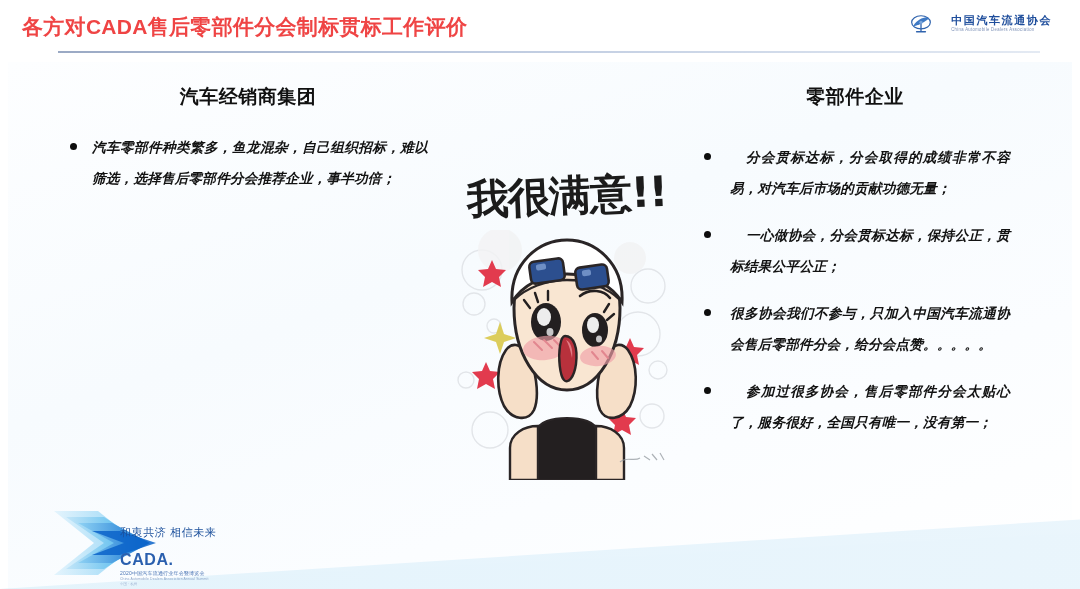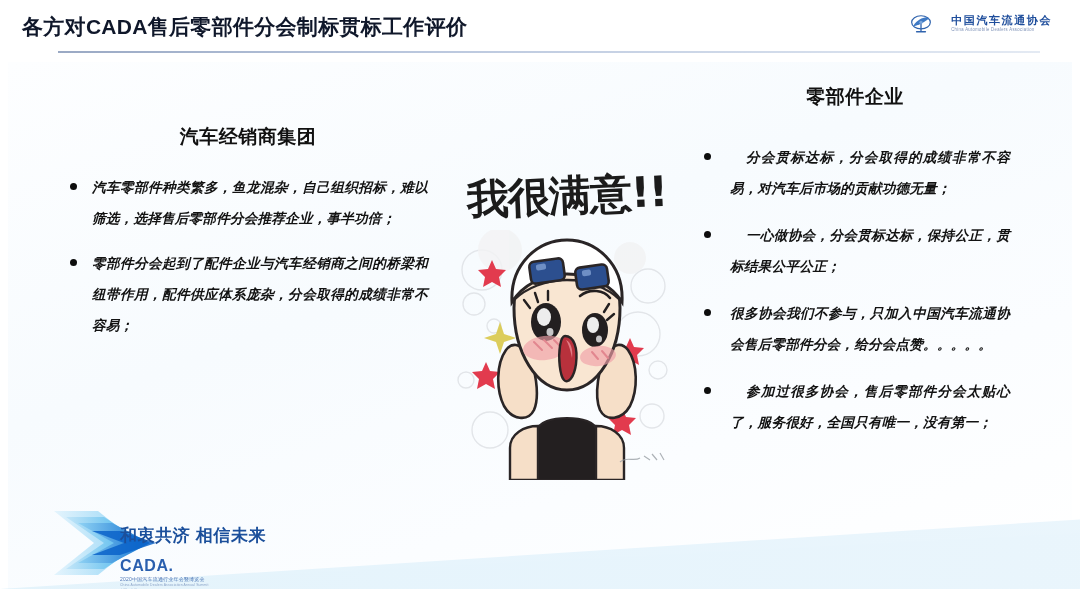--- a/index.html
+++ b/index.html
@@ -58,21 +58,21 @@
     top: 0;
     width: 1080px;
     height: 55px;
   }
   .slide-title {
     position: absolute;
     left: 22px;
     top: 13px;
     font-size: 21px;
     font-weight: bold;
-    color: #0f172a;
+    color: #ef4444;
     letter-spacing: 0.3px;
     white-space: nowrap;
   }
   .header-rule {
     position: absolute;
     left: 58px;
     top: 51px;
     width: 982px;
     height: 2px;
     background: linear-gradient(90deg, #9aa9c4 0%, #b9c6dd 35%, #cfd9e9 70%, #e4eaf3 100%);
@@ -113,21 +113,21 @@
     white-space: nowrap;
     transform: scaleY(1.1);
     transform-origin: left top;
   }
 
   
   .col {
     position: absolute;
     top: 84px;
   }
-  .col-left  { left: 68px;  width: 360px; margin-top: 40px; }
+  .col-left  { left: 68px;  width: 360px; }
   .col-right { left: 700px; width: 310px; }
 
   .col-heading {
     text-align: center;
     font-size: 19px;
     font-weight: bold;
     color: #111111;
     letter-spacing: 0.5px;
     margin: 0 0 22px 0;
     white-space: nowrap;
@@ -215,22 +215,22 @@
     width: 110px;
     height: 74px;
   }
   .event-copy {
     position: absolute;
     left: 68px;
     top: 22px;
     line-height: 1;
   }
   .event-slogan {
-    font-size: 17px;
-    font-weight: bold;
+    font-size: 11px;
+    font-weight: normal;
     color: #1b4f9b;
     letter-spacing: 0.6px;
     white-space: nowrap;
     text-align: center;
   }
   .event-cada {
     margin-top: 14px;
     font-size: 16px;
     font-weight: bold;
     color: #2a5fae;
@@ -286,24 +286,20 @@
       </div>
     </div>
   </div>
 
   <div class="col col-left">
     <div class="col-heading">汽车经销商集团</div>
     <ul class="bullets">
       <li class="bullet">
         <span class="bullet-dot"></span>
         <span>汽车零部件种类繁多，鱼龙混杂，自己组织招标，难以筛选，选择售后零部件分会推荐企业，事半功倍；</span>
-      </li>
-      <li class="bullet">
-        <span class="bullet-dot"></span>
-        <span>零部件分会起到了配件企业与汽车经销商之间的桥梁和纽带作用，配件供应体系庞杂，分会取得的成绩非常不容易；</span>
       </li>
     </ul>
   </div>
 
   <div class="col col-right">
     <div class="col-heading">零部件企业</div>
     <ul class="bullets">
       <li class="bullet">
         <span class="bullet-dot"></span>
         <span>分会贯标达标，分会取得的成绩非常不容易，对汽车后市场的贡献功德无量；</span>

